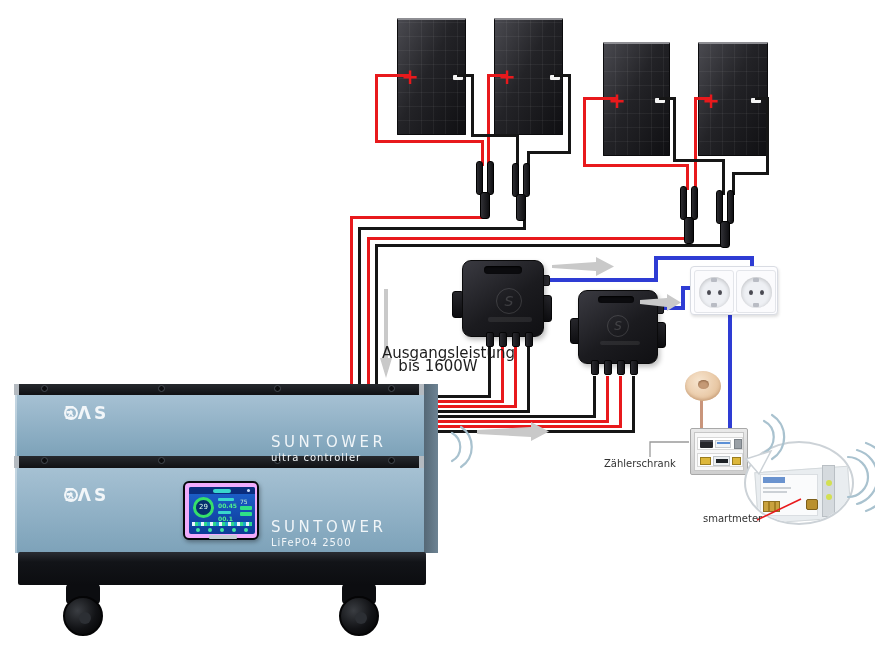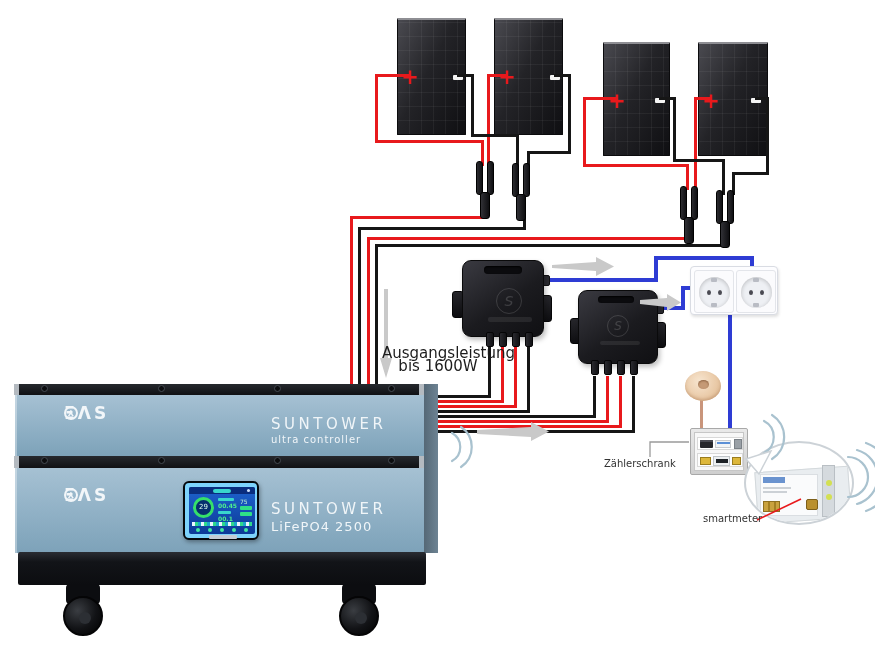--- a/index.html
+++ b/index.html
@@ -34,26 +34,26 @@
   .outlet-clip{width:6px;height:4px;background:#b9bcc4;border-radius:1px;}
   
   .bat-bar{background:linear-gradient(180deg,#26292e,#101114);border-radius:1px;}
   .bat-cap{background:#b4bac0;}
   .bat-body{background:linear-gradient(180deg,#a6c1d3 0%,#8fb0c5 55%,#7da2b9 100%);border-left:2px solid rgba(255,255,255,.35);}
   .bat-side{background:linear-gradient(90deg,#556876,#6d8393);}
   .screw{width:7px;height:7px;background:#0c0d0f;border:1px solid #454b52;border-radius:50%;}
   .eas{color:#f2f6f9;display:flex;align-items:center;gap:5px;font-weight:bold;}
   .eas .t{font-size:17px;letter-spacing:3px;}
   .eas .c{position:static;width:14px;height:14px;border:2px solid #f2f6f9;border-radius:50%;font-size:8px;line-height:11px;text-align:center;font-weight:bold;}
-  .prod{color:#f0f5f8;}
+  .prod{color:#f0f5f8;margin-top:18px;}
   .prod .p{font-size:15px;letter-spacing:3.5px;font-weight:400;}
   .prod .s{font-size:10px;letter-spacing:1px;margin-top:1px;}
   .label{color:#1c1c1c;z-index:10;}
   
-  .scr-bezel{background:#7dd3fc;border:2px solid #05080c;border-radius:6px;box-shadow:1px 2px 4px rgba(0,0,0,.35);}
+  .scr-bezel{background:#f0abfc;border:2px solid #05080c;border-radius:6px;box-shadow:1px 2px 4px rgba(0,0,0,.35);}
   .scr{background:linear-gradient(180deg,#1e63cf,#0c3a97);border-radius:2px;overflow:hidden;}
   .badge{background:#2fe087;border-radius:1px;}
   .wheel{border-radius:50%;background:radial-gradient(circle at 35% 35%,#3a3d42,#121316 55%,#000);border:2px solid #050506;}
   .fork{background:#0c0d10;border-radius:4px;}
   
   .bubble{background:#fff;border:2px solid #ccd2d7;border-radius:50%;overflow:hidden;z-index:5;}
   .cab{background:linear-gradient(180deg,#e9e9e9,#cfcfcf);border:1.5px solid #a8a8a8;border-radius:2px;z-index:4;}
   svg.overlay{left:0;top:0;z-index:8;pointer-events:none;}
 </style>
 </head>
@@ -268,21 +268,21 @@
     <div class="prod" style="left:271px;top:415px;">
       <div class="p" style="position:static;">SUNTOWER</div>
       <div class="s" style="position:static;">ultra controller</div>
     </div>
     <div class="eas" style="left:64px;top:495px;">
       <span class="t">ΞΛS</span>
       <span class="c">⅄</span>
     </div>
     <div class="prod" style="left:271px;top:500px;">
       <div class="p" style="position:static;">SUNTOWER</div>
-      <div class="s" style="position:static;font-size:13px;">LiFePO4 2500</div>
+      <div class="s" style="position:static;font-size:10px;">LiFePO4 2500</div>
     </div>
 
     <div class="scr-bezel" style="left:183px;top:481px;width:76px;height:59px;">
       <div class="scr" style="left:4px;top:4px;width:66px;height:47px;">
         <div style="left:0;top:0;width:66px;height:7px;background:#0a2d7e;">
           <div style="left:24px;top:2px;width:18px;height:4px;background:#39d6cd;border-radius:2px;"></div>
           <div style="left:58px;top:2px;width:3px;height:3px;background:#cfe3ff;border-radius:50%;"></div>
         </div>
         <div style="left:4px;top:10px;width:21px;height:21px;border:3px solid #35e06a;border-radius:50%;background:#062f6e;color:#dfffee;font-size:7px;line-height:15px;text-align:center;">29</div>
         <div style="left:29px;top:11px;width:16px;height:3px;background:#39d6cd;border-radius:1px;"></div>

